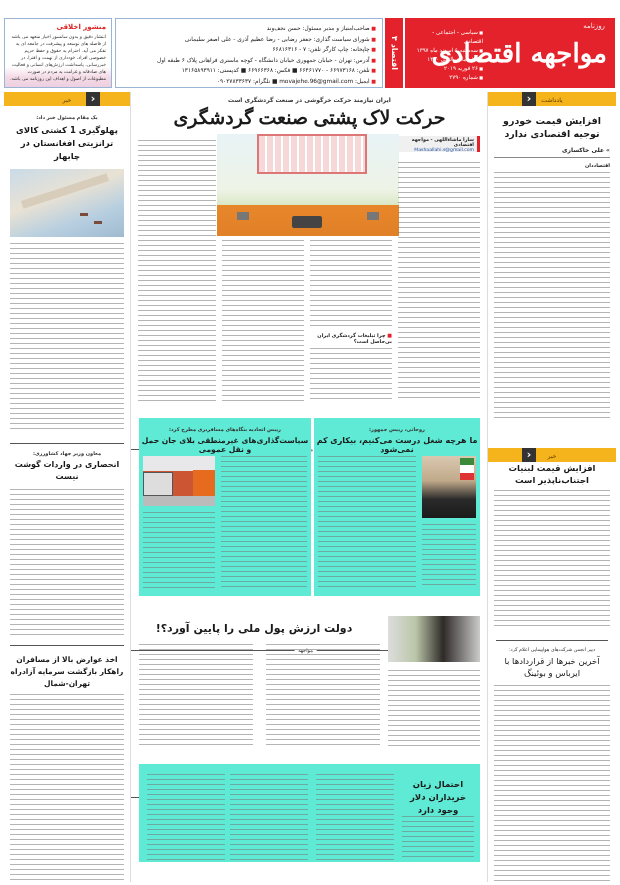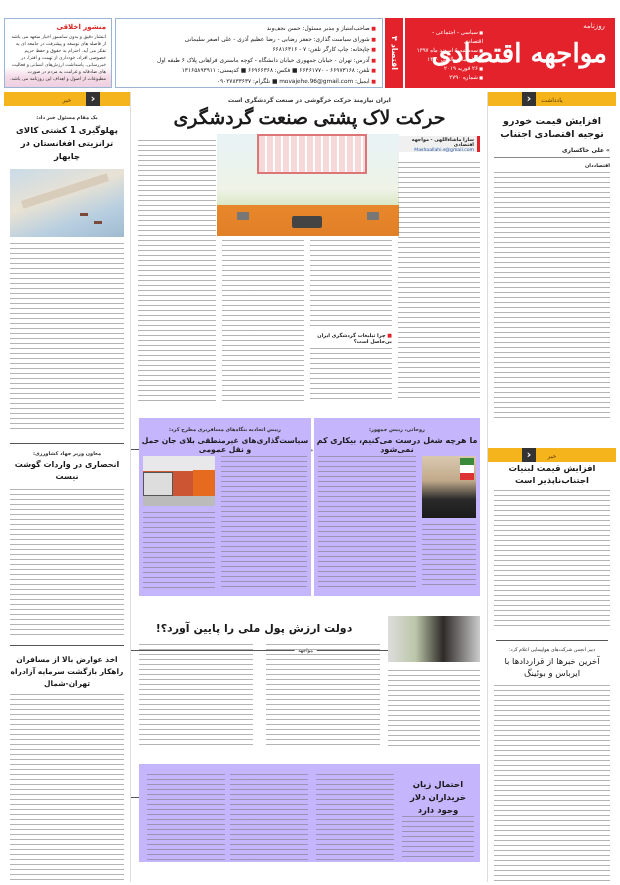--- a/index.html
+++ b/index.html
@@ -30,21 +30,21 @@
   .col-left { left: 4px; top: 92px; width: 127px; height: 790px; border-right: 1px solid #ddd; }
   .main { left: 135px; top: 92px; width: 349px; height: 790px; }
 
   .headline { font-weight: bold; text-align: center; color: #1a1a1a; }
   .kicker { font-size: 5.5px; text-align: center; color: #333; }
   .lines { background: repeating-linear-gradient(180deg, #777 0px, #777 1px, transparent 1px, transparent 5px); opacity: 0.55; }
 
   .divider { border-top: 1px solid #555; position: relative; height: 0; }
   .divider span { position: absolute; left: 50%; top: -4px; transform: translateX(-50%); background: #fff; font-size: 5px; padding: 0 4px; }
 
-  .yellow { background: #c4b5fd; }
+  .yellow { background: #5eead4; }
   .photo { background: #bbb; position: absolute; }
 </style>
 </head>
 <body>
 
 <div class="abs masthead">
   <div class="tagline">روزنامه</div>
   <div class="logo">مواجهه اقتصادی</div>
   <div class="meta">
     <div>سیاسی - اجتماعی - اقتصادی</div>
@@ -68,21 +68,21 @@
 <div class="abs ethics">
   <div class="title">منشور اخلاقی</div>
   <div class="body">انتشار دقیق و بدون سانسور اخبار متعهد می باشد از فاصله های توسعه و پیشرفت در جامعه ای به تفکر می آید. احترام به حقوق و حفظ حریم خصوصی افراد، خودداری از تهمت و افترا، در خبررسانی، پاسداشت ارزش‌های انسانی و فعالیت های صادقانه و غرامت به مردم در صورت مطبوعات از اصول و اهداف این روزنامه می باشد.</div>
 </div>
 
 <div class="abs col-right">
   <div class="bar">
     <span>یادداشت</span>
     <span class="chev">‹</span>
   </div>
-  <div class="headline" style="font-size:9.5px;line-height:13px;margin:8px 6px 6px;">افزایش قیمت خودرو توجیه اقتصادی اجتناب</div>
+  <div class="headline" style="font-size:9.5px;line-height:13px;margin:8px 6px 6px;">افزایش قیمت خودرو توجیه اقتصادی ندارد</div>
   <div style="font-size:6px;font-weight:bold;margin:6px 6px 4px;text-align:right;border-bottom:1px solid #888;padding-bottom:4px;">» علی خاکساری</div>
   <div style="font-size:5px;margin:4px 6px;font-weight:bold;">اقتصاددان</div>
   <div class="lines" style="margin:4px 6px;height:250px;"></div>
 
   <div class="bar" style="margin-top:26px;">
     <span>خبر</span>
     <span class="chev">‹</span>
   </div>
   <div class="headline" style="font-size:8.5px;line-height:12px;margin:0 6px;">افزایش قیمت لبنیات اجتناب‌ناپذیر است</div>
   <div class="lines" style="margin:4px 6px;height:140px;"></div>

